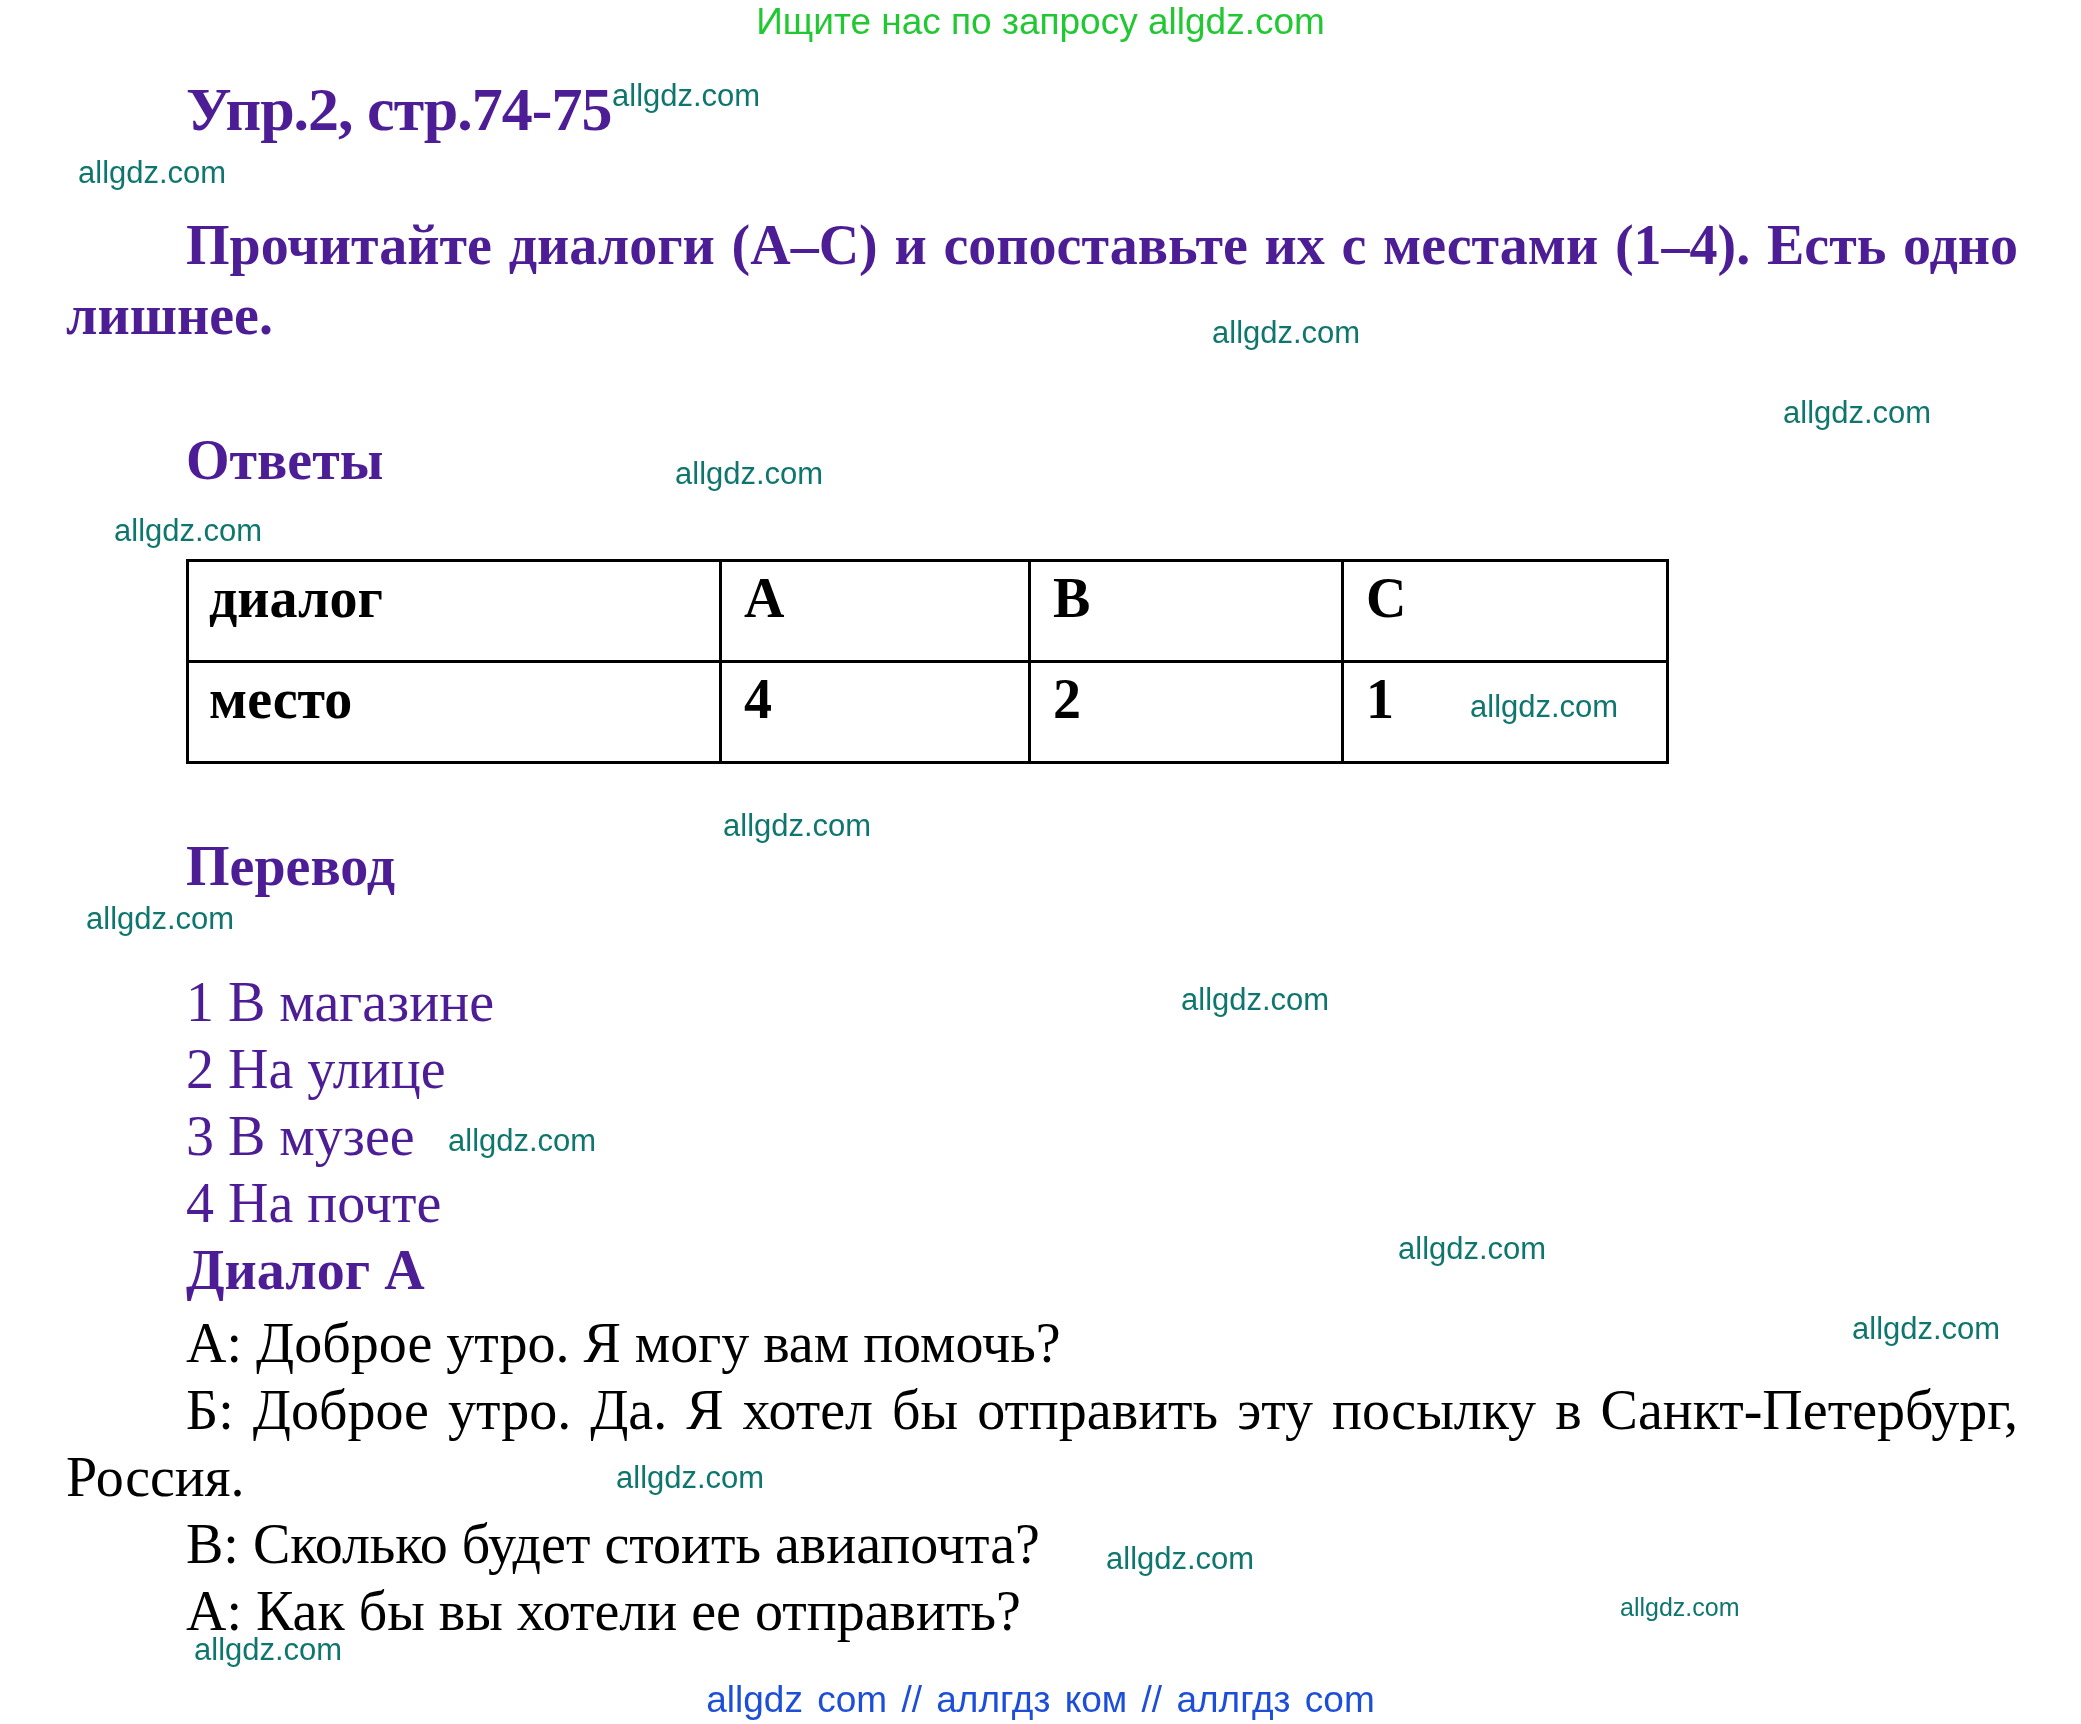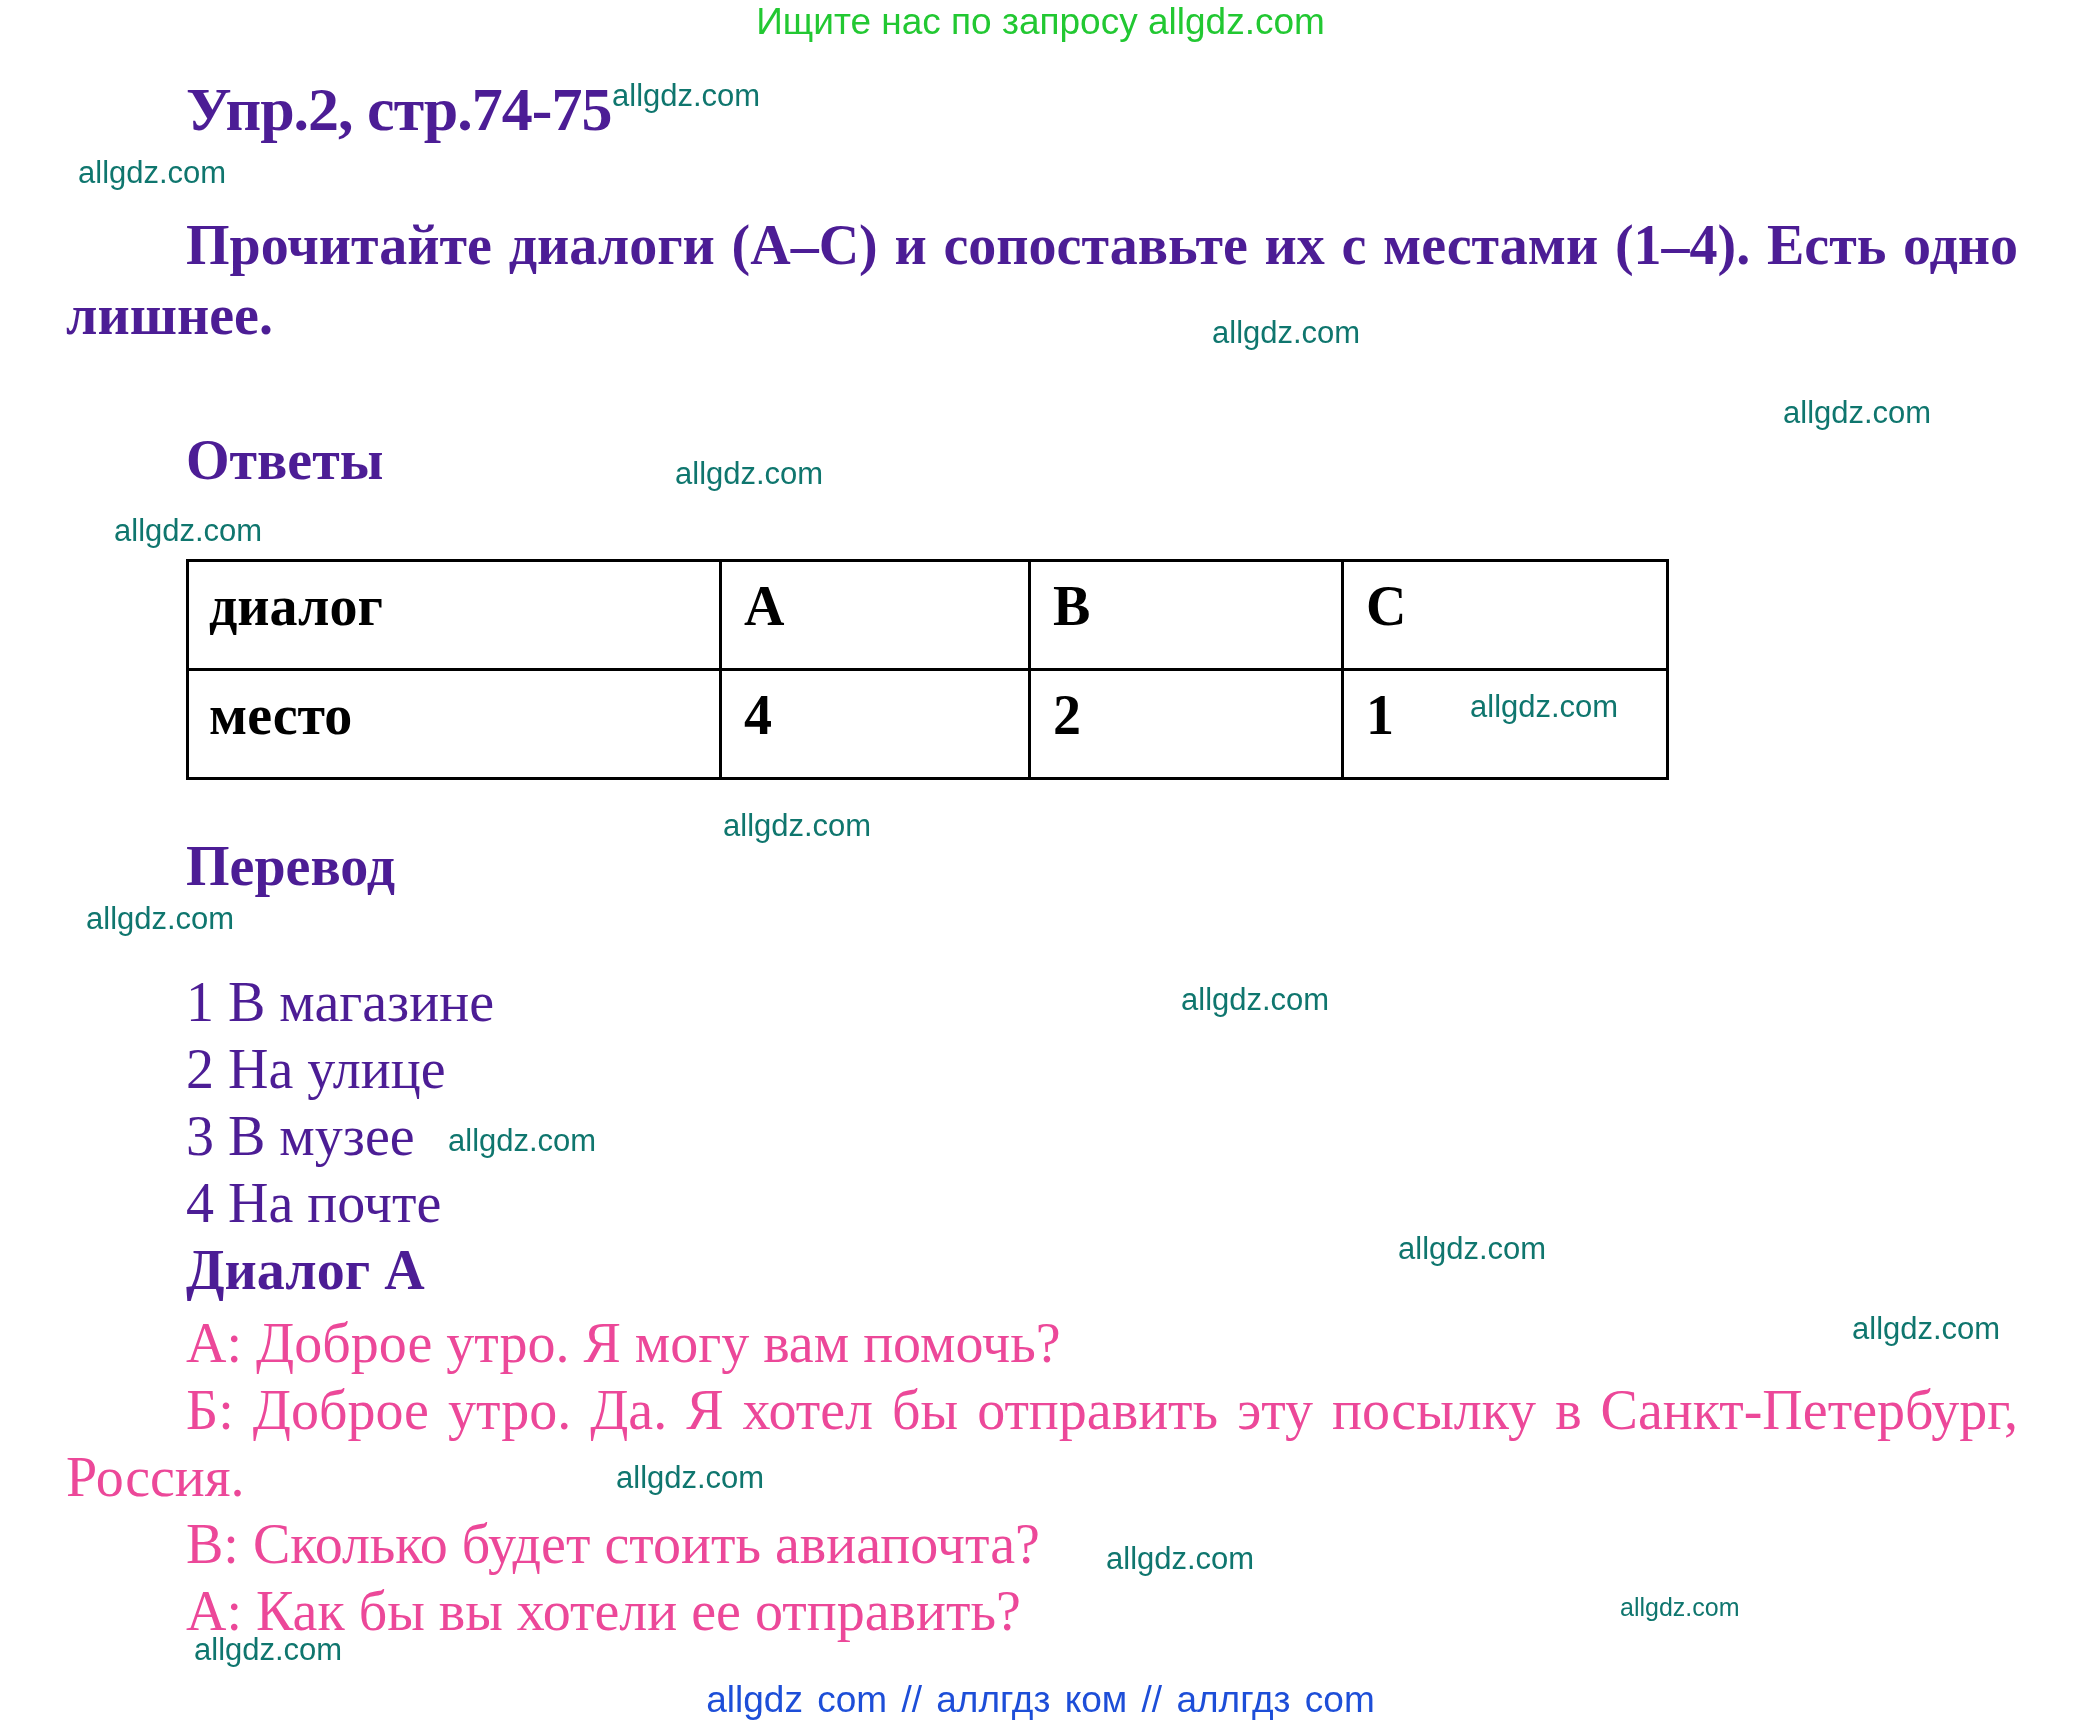--- a/index.html
+++ b/index.html
@@ -11,36 +11,36 @@
 
     #top-banner { left: 0; width: 2081px; top: 2px; text-align: center; font-size: 37px; color: #22c832; line-height: 1.1; }
     #title { left: 186px; top: 78px; font-size: 62px; font-weight: bold; line-height: 1; letter-spacing: -1px; }
 
     #instruction { left: 66px; width: 1952px; top: 210px; font-size: 56px; font-weight: bold; line-height: 70px;
                    text-align: justify; text-align-last: left; text-indent: 120px; white-space: normal; }
 
     #answers-heading { left: 186px; top: 432px; font-size: 56px; font-weight: bold; line-height: 1; }
 
     #answers-table { position: absolute; left: 186px; top: 559px; border-collapse: collapse; }
-    #answers-table td { border: 3px solid #000; vertical-align: top; padding: 16px 0 0 20px;
+    #answers-table td { border: 3px solid #000; vertical-align: top; padding: 8px 0 0 20px;
                         font-family: "Liberation Serif", "DejaVu Serif", serif; font-weight: bold; font-size: 56px; line-height: 1; height: 90px; }
     #answers-table td.c0 { width: 510px; }
     #answers-table td.c1 { width: 284px; padding-left: 22px; }
     #answers-table td.c2 { width: 288px; padding-left: 22px; }
     #answers-table td.c3 { width: 300px; padding-left: 22px; }
 
     #translation-heading { left: 186px; top: 838px; font-size: 56px; font-weight: bold; line-height: 1; }
 
     .line { font-size: 56px; line-height: 1; }
     #places { position: absolute; left: 186px; top: 974px; }
     #places .line { height: 67px; }
 
     #dialog-title { left: 186px; top: 1242px; font-size: 56px; font-weight: bold; line-height: 1; text-align: right; }
     #dialog-lines { position: absolute; left: 66px; top: 1310px; width: 1952px; }
-    #dialog-lines .dl { font-family: "Liberation Serif", "DejaVu Serif", serif; font-size: 56px; line-height: 67px; color: #ec4899;
+    #dialog-lines .dl { font-family: "Liberation Serif", "DejaVu Serif", serif; font-size: 56px; line-height: 67px; color: #000000;
                         text-indent: 120px; text-align: justify; text-align-last: left; }
 
     #footer { left: 0; width: 2081px; top: 1680px; text-align: center; font-size: 37px; color: #1d4ed8; line-height: 1.1; word-spacing: 4px; }
   </style>
 </head>
 <body>
 
 <div id="top-banner" class="abs sans">Ищите нас по запросу allgdz.com</div>
 
 <div id="title" class="abs serif">Упр.2, стр.74-75</div>

